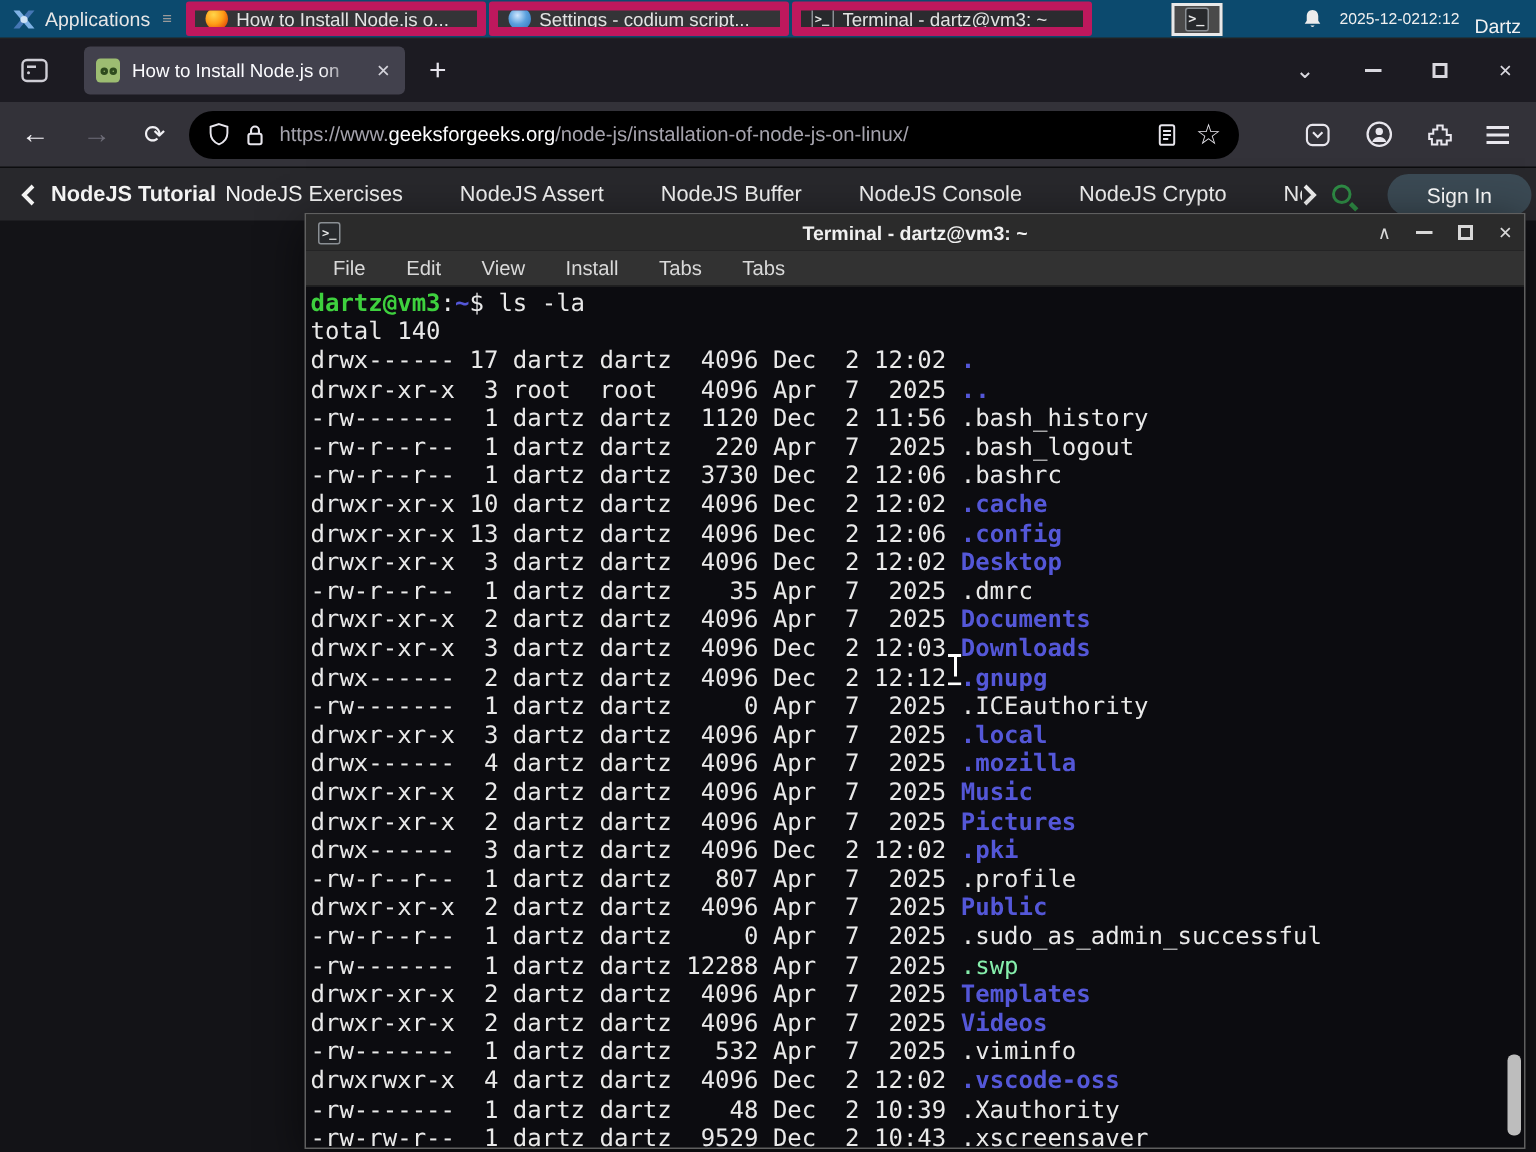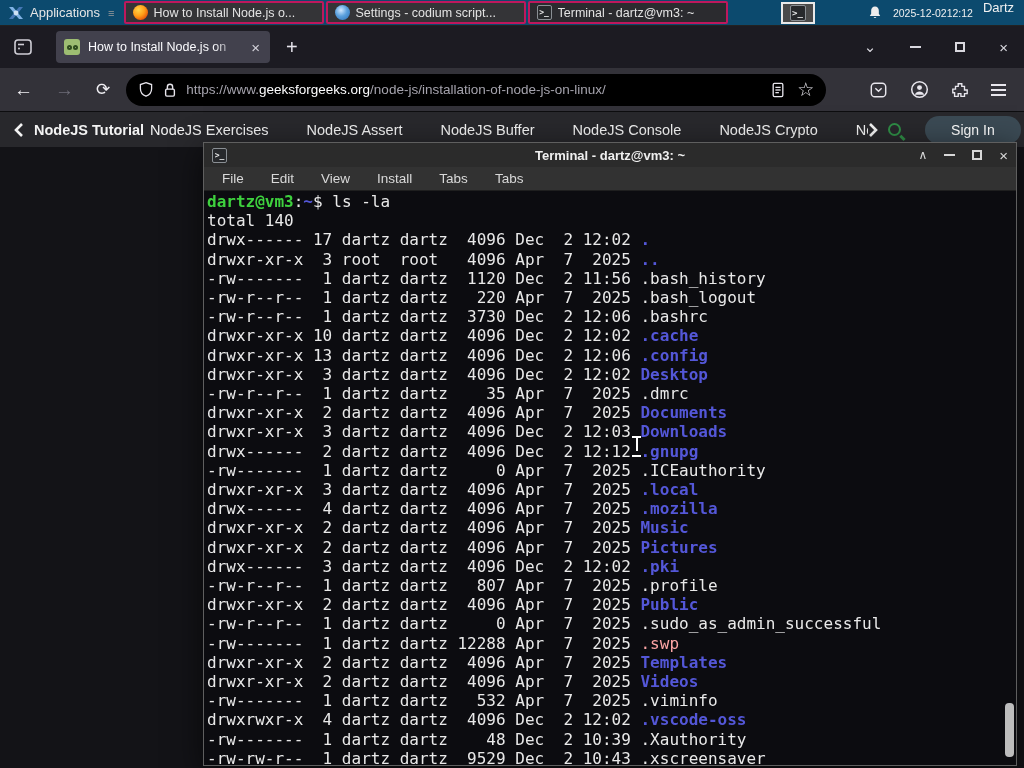--- a/index.html
+++ b/index.html
@@ -6,37 +6,37 @@
   html,body { width:1024px; height:768px; overflow:hidden; background:#131317;
               font-family:"Liberation Sans", sans-serif; }
 
   
   #top-panel { position:absolute; left:0; top:0; width:1024px; height:26px;
                background:#0c4a6e; display:flex; align-items:stretch; color:#e6e6e6;
                border-bottom:1px solid #222; z-index:50; }
   .apps-btn { display:flex; align-items:center; gap:6px; padding:0 8px; font-size:13px; }
   .apps-grip { color:#9a9a9a; font-size:11px; margin-left:2px; }
   .task-btn { width:200px; display:flex; align-items:center; gap:6px; padding:0 7px;
-              background:#343437; border:2px solid #be185d; border-radius:2px;
+              background:#343437; border:6px solid #be185d; border-radius:2px;
               margin:1px 1px; font-size:12.5px; color:#e3e3e3; overflow:hidden; white-space:nowrap; }
   .task-btn.active { background:#2b2b2f; }
   .task-title { overflow:hidden; text-overflow:ellipsis; }
   .ffx-icon { width:15px; height:15px; border-radius:50%; flex:none;
               background:radial-gradient(circle at 36% 32%, #ffd54a 0%, #ff9d17 45%, #e8590c 75%, #b93d0a 100%); }
   .codium-icon { width:15px; height:15px; border-radius:50%; flex:none;
               background:radial-gradient(circle at 40% 35%, #cfe7ff 0%, #5aa0dd 45%, #2b6db5 100%); }
   .term-mini { width:15px; height:15px; flex:none; background:#27292c; border:1px solid #8a8f94;
                border-radius:2px; color:#e8e8e8; font:bold 8px/13px "DejaVu Sans Mono",monospace;
                text-align:center; }
   .pager-box { width:34px; height:22px; margin-top:2px; border:2px solid #e9e9e9;
                background:#4a4a4a; display:flex; align-items:center; justify-content:center; }
   .pager-box .term-mini { width:16px; height:16px; font-size:9px; line-height:14px; }
   .clock { display:flex; flex-direction:row; align-items:center; justify-content:center;
            font-size:10.5px; line-height:12px; color:#f0f0f0; }
-  .uname { display:flex; align-items:flex-start; font-size:13px; color:#f2f2f2; padding:0 10px; }
+  .uname { display:flex; align-items:flex-end; font-size:13px; color:#f2f2f2; padding:0 10px; }
   .bell-wrap { display:flex; align-items:center; padding:0 10px; }
 
   
   #tabbar { position:absolute; left:0; top:26px; width:1024px; height:42px; background:#1c1b22;
             display:flex; align-items:center; }
   .ffview { margin:0 10px 0 12px; }
   .tab { width:214px; height:32px; background:#42414d; border-radius:4px; margin-left:12px;
          display:flex; align-items:center; gap:8px; padding:0 8px; color:#fbfbfe; font-size:12.5px; }
   .favicon { width:16px; height:16px; border-radius:3px; background:#9dbd72; flex:none;
              display:flex; align-items:center; justify-content:center; gap:1px; }
@@ -90,21 +90,21 @@
   .term-ctls .win-min { background:#d8d8d8; }
   .term-ctls .win-max { border-color:#d8d8d8; }
   #term-menubar { height:24px; background:#323232; display:flex; align-items:center; gap:27px;
                   padding-left:18px; font-size:13.5px; color:#d9d9d9; border-bottom:1px solid #1f1f1f; }
   #terminal-output { height:576px; overflow:hidden; padding:1px 0 0 3px;
                      font-family:"DejaVu Sans Mono",monospace; font-size:16px; line-height:19.2px;
                      white-space:pre; }
   .c-w { color:#e9e9e9; }
   .c-g { color:#3ed13e; font-weight:bold; }
   .c-b { color:#5457d8; font-weight:bold; }
-  .c-d { color:#fca5a5; }
+  .c-d { color:#86efac; }
   #term-scroll-thumb { position:absolute; right:2px; bottom:8px; width:9px; height:54px;
                        background:#bdbdbd; border-radius:4px; }
   
   #ibeam { position:absolute; left:428px; top:293px; width:9px; height:17px; }
   #ibeam::before { content:""; position:absolute; left:3.5px; top:2px; width:2px; height:13px; background:#fff; }
   #ibeam::after { content:""; position:absolute; left:0; top:0; width:9px; height:17px;
                   border-top:2px solid #fff; border-bottom:2px solid #fff;
                   -webkit-clip-path:polygon(0 0,100% 0,100% 15%,0 15%,0 85%,100% 85%,100% 100%,0 100%); 
                   clip-path:polygon(0 0,100% 0,100% 15%,0 15%,0 85%,100% 85%,100% 100%,0 100%); }
 

